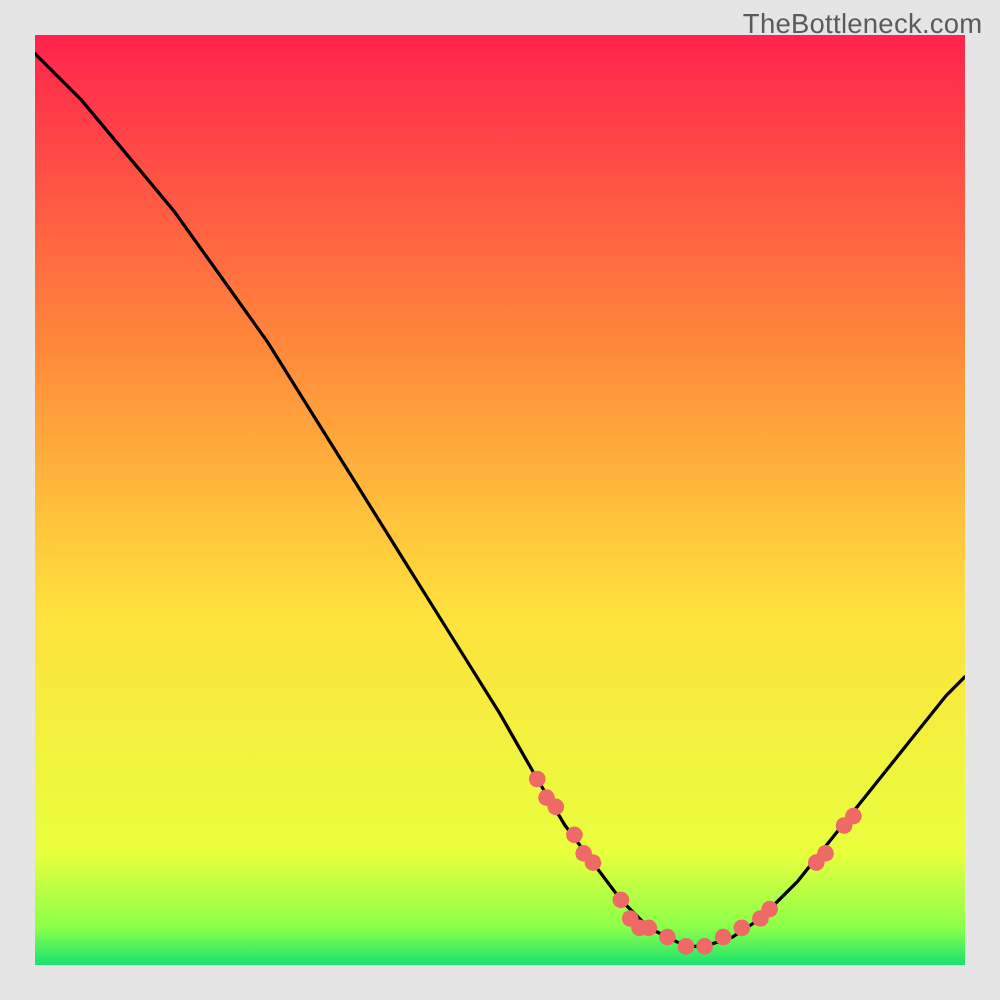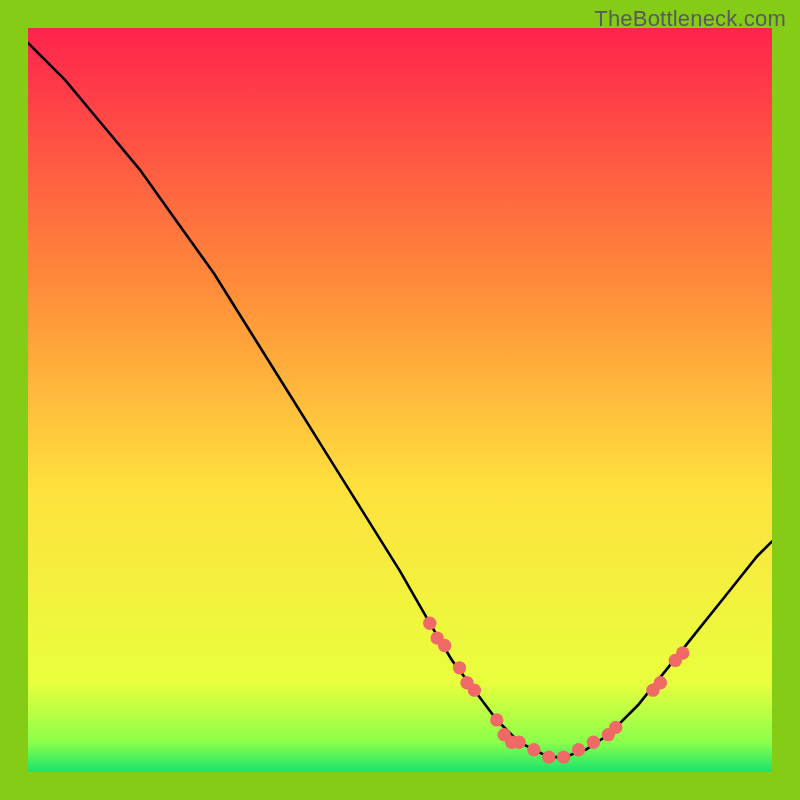--- a/index.html
+++ b/index.html
@@ -8,21 +8,21 @@
     width: 800px;
     height: 800px;
     background: #000;
     font-family: Arial, Helvetica, sans-serif;
     overflow: hidden;
   }
   .frame {
     position: relative;
     width: 800px;
     height: 800px;
-    background: #84cc16;
+    background: #e5e5e5;
   }
   .watermark {
     position: absolute;
     top: 6px;
     right: 14px;
     color: #5a5a5a;
     font-size: 22px;
     font-weight: 500;
     letter-spacing: 0.2px;
     user-select: none;

